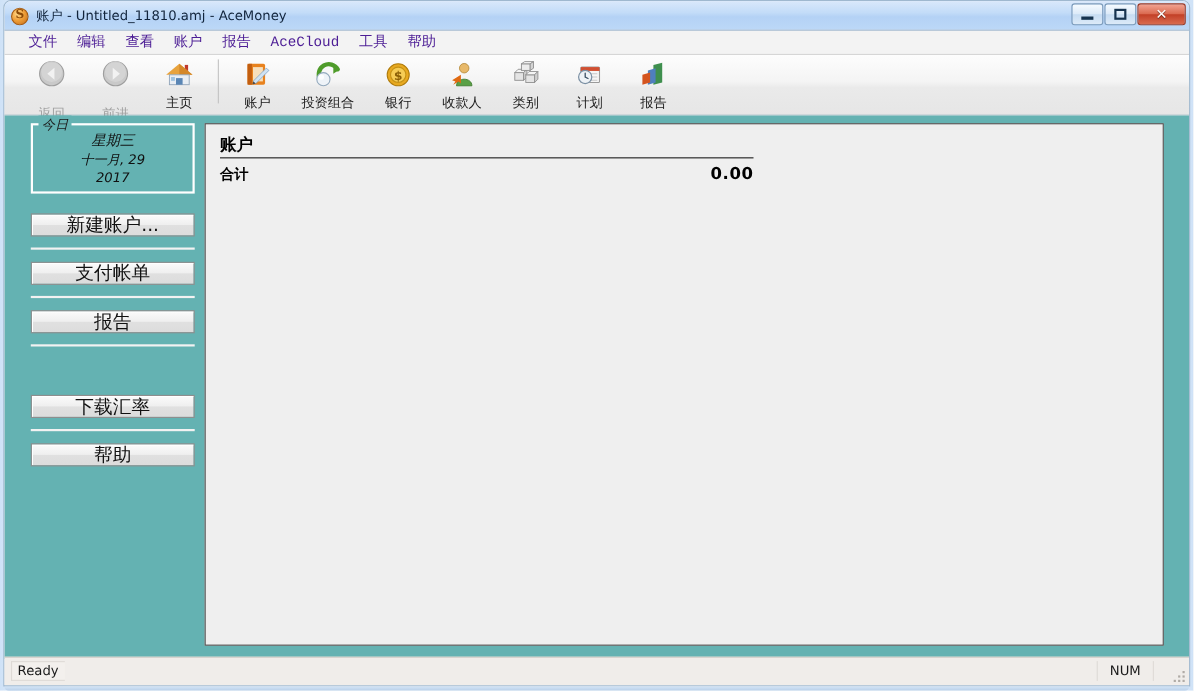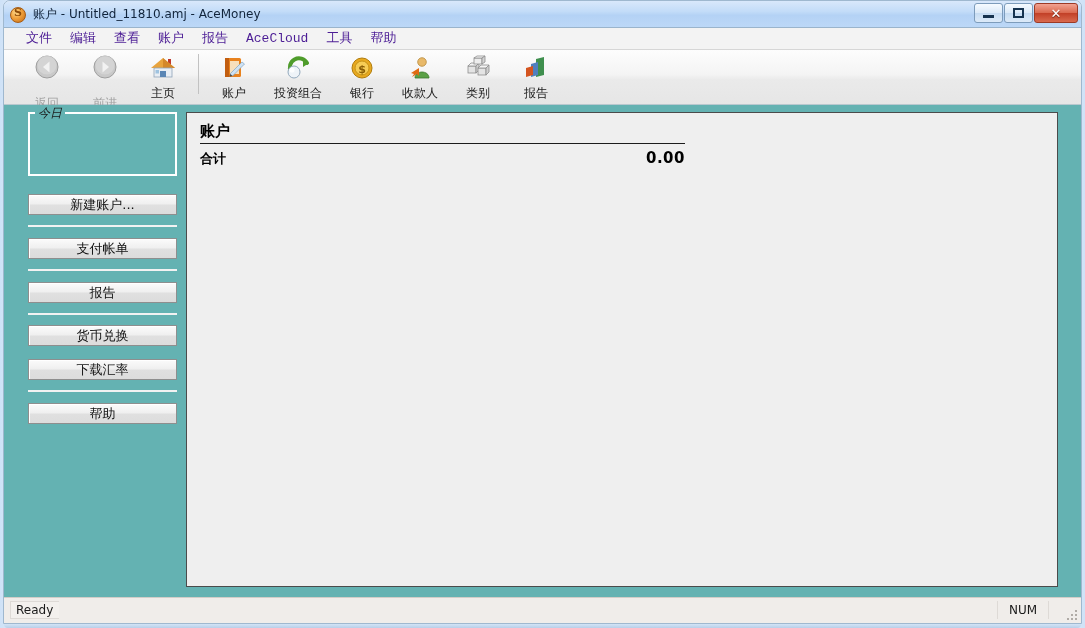--- a/index.html
+++ b/index.html
@@ -235,21 +235,21 @@
 
   .side-btn {
     position: absolute;
     left: 24px;
     width: 149px;
     height: 21px;
     background: linear-gradient(to bottom, #fbfbfb 0%, #efefef 48%, #e0e0e0 52%, #dcdcdc 100%);
     border: 1px solid #8e8e8e;
     box-shadow: inset 1px 1px 0 #ffffff;
     box-sizing: border-box;
-    font-size: 13px;
+    font-size: 17px;
     color: #111;
     display: flex;
     align-items: center;
     justify-content: center;
     cursor: default;
   }
 
   .side-sep {
     position: absolute;
     left: 24px;
@@ -501,49 +501,67 @@
               <path d="M21 13 L24 10 L24 17 L21 20 Z" fill="#cfcfcf"></path>
               <rect x="9" y="3" width="8" height="6" fill="#ededed"></rect>
               <path d="M9 3 L12 1 L20 1 L17 3 Z" fill="#f8f8f8"></path>
               <path d="M17 3 L20 1 L20 7 L17 9 Z" fill="#d4d4d4"></path>
             </g>
           </svg>
         </span>
         <span class="lbl">类别</span>
       </div>
 
+      <div class="tb-btn">
+        <span class="ic">
+          <svg width="26" height="26" viewBox="0 0 26 26">
+            <rect x="5" y="6" width="17" height="14" rx="1" fill="#f6f6f6" stroke="#9a9a9a" stroke-width="1"></rect>
+            <rect x="5" y="6" width="17" height="3.5" fill="#d14f31"></rect>
+            <line x1="9" y1="12" x2="20" y2="12" stroke="#c9c9c9" stroke-width="1"></line>
+            <line x1="9" y1="15" x2="20" y2="15" stroke="#c9c9c9" stroke-width="1"></line>
+            <line x1="9" y1="18" x2="20" y2="18" stroke="#c9c9c9" stroke-width="1"></line>
+            <circle cx="9" cy="15" r="6" fill="#eef2f6" stroke="#7b90a4" stroke-width="1.1"></circle>
+            <path d="M9 11.5 L9 15 L11.6 16.4" fill="none" stroke="#3d5266" stroke-width="1.2" stroke-linecap="round"></path>
+          </svg>
+        </span>
+        <span class="lbl">计划</span>
+      </div>
 
       <div class="tb-btn">
         <span class="ic">
           <svg width="26" height="26" viewBox="0 0 26 26">
             <path d="M13 4 L21 2 L21 20 L13 22 Z" fill="#3f8f4e"></path>
             <path d="M8 9 L15 7 L15 20 L8 22 Z" fill="#4f7fbe"></path>
             <path d="M3 13 L10 11 L10 20 L3 22 Z" fill="#d4541f"></path>
           </svg>
         </span>
         <span class="lbl">报告</span>
       </div>
 
     </div>
 
     <div class="client">
 
       <div class="sidebar">
 
         <div class="groupbox">
           <span class="gb-title">今日</span>
+          <div class="date-block">
+            <div>星期三</div>
+            <div class="d2">十一月, 29</div>
+            <div class="d2">2017</div>
+          </div>
         </div>
 
         <div class="side-btn" style="top:89px">新建账户...</div>
         <div class="side-sep" style="top:120px"></div>
         <div class="side-btn" style="top:133px">支付帐单</div>
         <div class="side-sep" style="top:164px"></div>
         <div class="side-btn" style="top:177px">报告</div>
         <div class="side-sep" style="top:208px"></div>
-        <div class="side-btn" style="top:220px">货币兑换</div>
         <div class="side-btn" style="top:254px">下载汇率</div>
         <div class="side-sep" style="top:285px"></div>
         <div class="side-btn" style="top:298px">帮助</div>
 
       </div>
 
       <div class="mainpanel">
         <div class="panel-head">
           <div class="panel-title">账户</div>
           <div class="panel-rule"></div>

